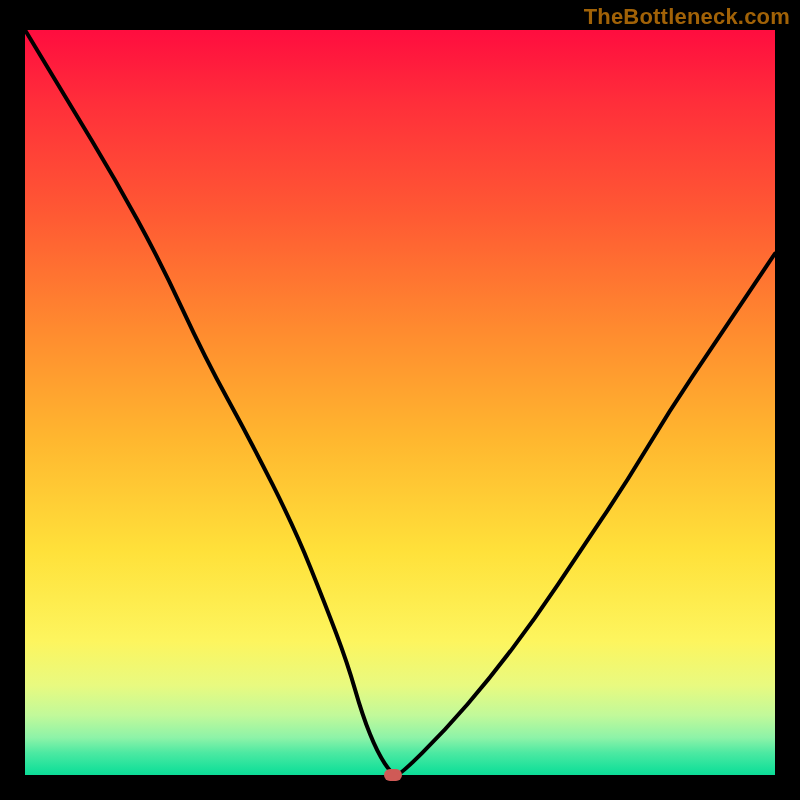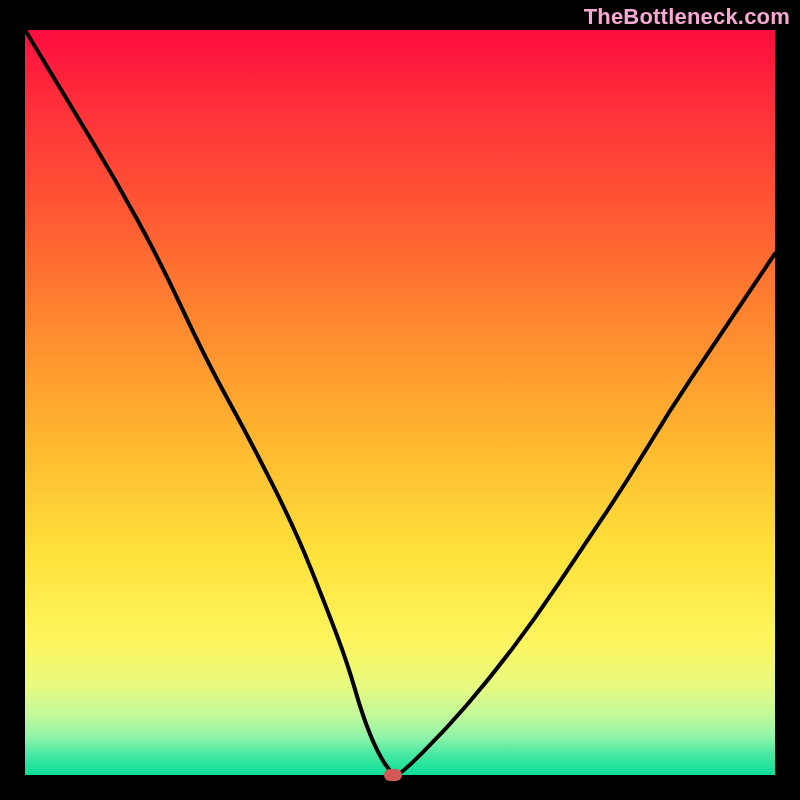--- a/index.html
+++ b/index.html
@@ -14,21 +14,21 @@
   .frame {
     position: relative;
     width: 800px;
     height: 800px;
     background: #000;
   }
   .watermark {
     position: absolute;
     top: 4px;
     right: 10px;
-    color: #f9a8d4;
+    color: #a16207;
     font-size: 22px;
     font-weight: 600;
     letter-spacing: 0.2px;
     z-index: 3;
   }
   .plot-area {
     position: absolute;
     left: 25px;
     top: 30px;
     width: 750px;

